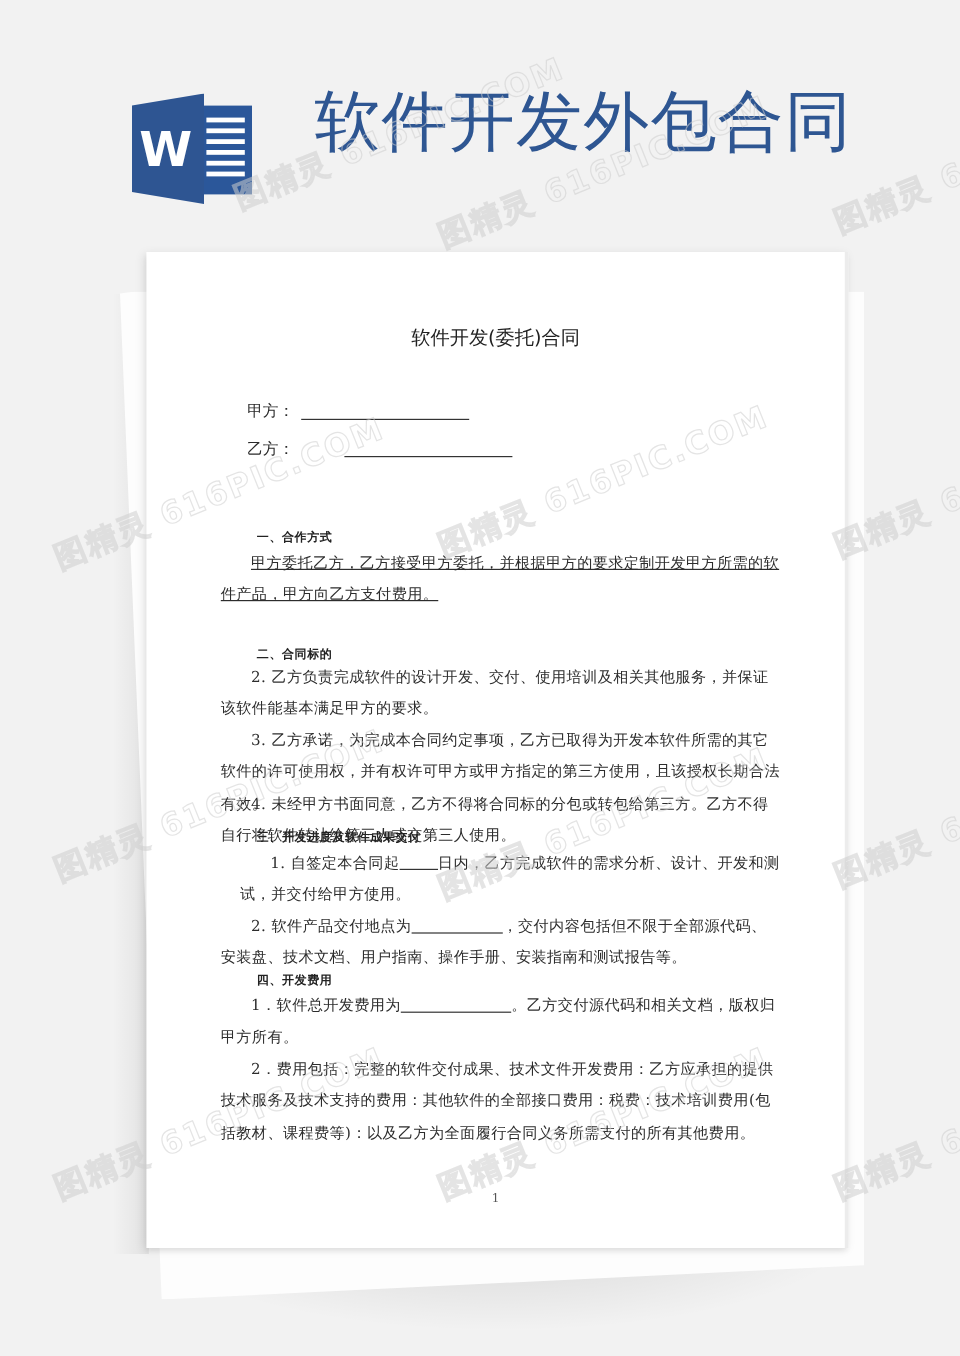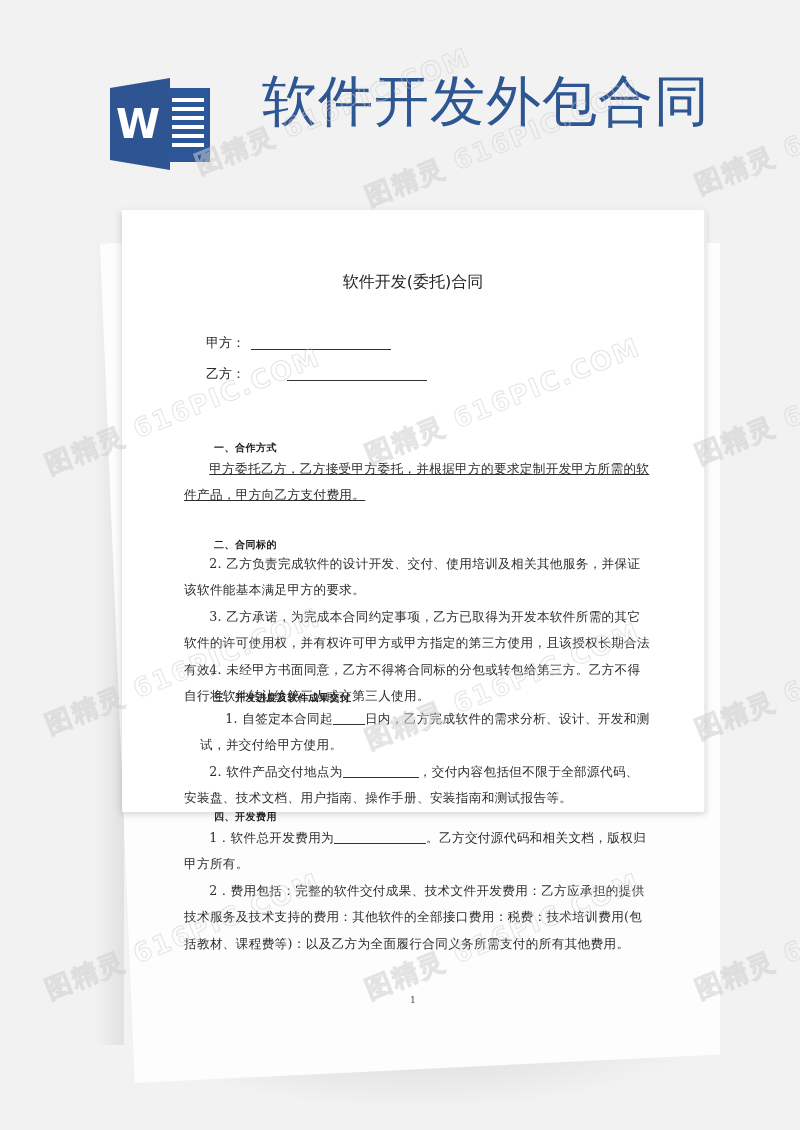--- a/index.html
+++ b/index.html
@@ -41,21 +41,21 @@
   }
   .sheet-back-shadow {
     position: absolute; left: 118px; top: 1000px; width: 600px; height: 110px;
     background: radial-gradient(ellipse at 50% 20%, rgba(0,0,0,0.12), rgba(0,0,0,0) 70%);
   }
   .sheet-side-shadow {
     position: absolute; left: 94px; top: 245px; width: 30px; height: 800px;
     background: linear-gradient(to right, rgba(0,0,0,0), rgba(0,0,0,0.07));
   }
   .sheet-main {
-    position: absolute; left: 122px; top: 210px; width: 585px; height: 602px;
+    position: absolute; left: 122px; top: 210px; width: 585px; height: 830px;
     background: #ffffff;
     box-shadow: -2px 2px 8px rgba(0,0,0,0.10), 0 3px 4px rgba(0,0,0,0.06);
     border-right: 3px solid #ececec;
   }
 
   
   .doc { position: absolute; left: 0; top: 0; width: 100%; height: 100%; font-size: 12.6px; }
   .doc-title {
     position: absolute; left: 0; width: 100%; top: 62px; text-align: center;
     font-family: "DejaVu Sans", "Liberation Sans", sans-serif;

